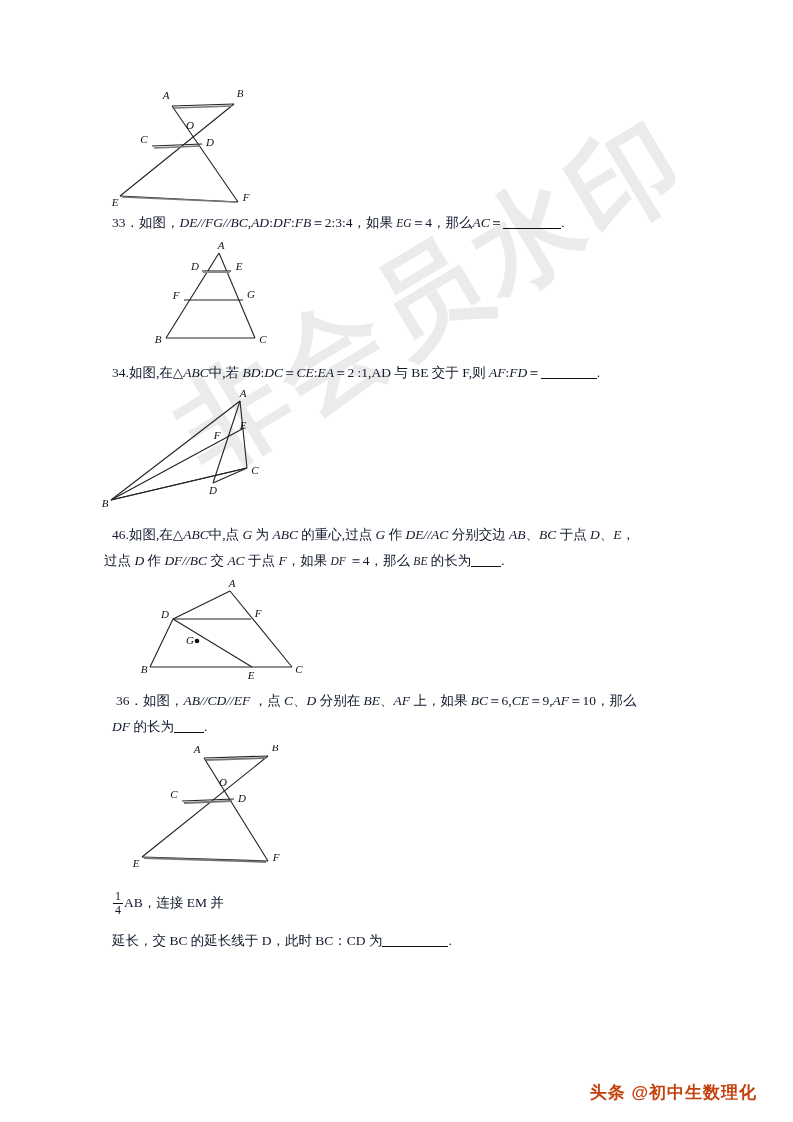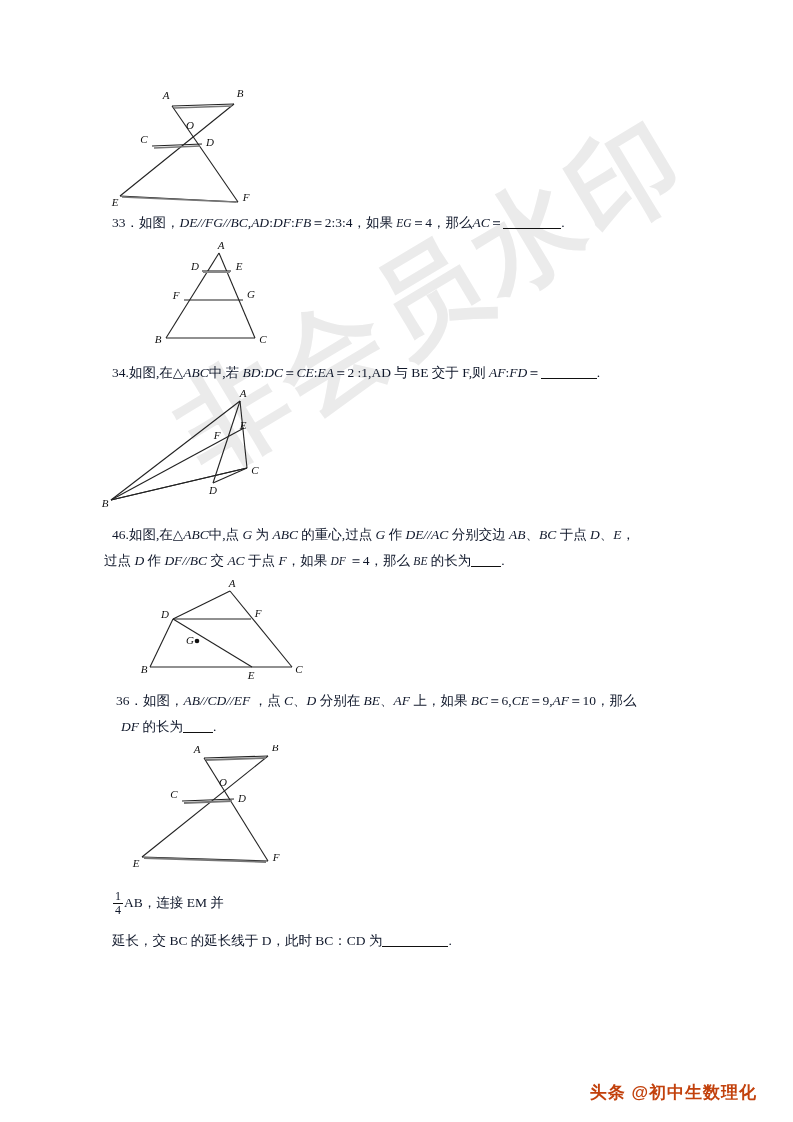--- a/index.html
+++ b/index.html
@@ -219,21 +219,21 @@
         <text class="lbl" x="50" y="69" text-anchor="middle">G</text>
         <text class="lbl" x="4" y="98" text-anchor="middle">B</text>
         <text class="lbl" x="111" y="104" text-anchor="middle">E</text>
         <text class="lbl" x="159" y="98" text-anchor="middle">C</text>
       </svg>
     </div>
 
     <div class="qtext" style="left:116px; top:688px;">
       <span>36．如图，</span><span class="mi">AB//CD//EF</span>&nbsp;，点&nbsp;<span class="mi">C</span>、<span class="mi">D</span>&nbsp;分别在&nbsp;<span class="mi">BE</span>、<span class="mi">AF</span>&nbsp;上，如果&nbsp;<span class="mi">BC</span><span class="num">＝6,</span><span class="mi">CE</span><span class="num">＝9,</span><span class="mi">AF</span><span class="num">＝10</span>，那么
     </div>
-    <div class="qtext" style="left:112px; top:714px;margin-left:9px;">
+    <div class="qtext" style="left:112px; top:714px;">
       <span class="mi">DF</span>&nbsp;的长为<span class="blank b4"></span><span class="num">.</span>
     </div>
 
     <div class="fig" style="left:130px; top:745px;">
       <svg width="185" height="128" viewBox="0 0 185 128">
         <g stroke="#222" stroke-width="1.1" fill="none">
           <line x1="74" y1="13" x2="138" y2="11"></line>
           <line x1="74" y1="13" x2="138" y2="116"></line>
           <line x1="138" y1="11" x2="12" y2="112"></line>
           <line x1="52" y1="56" x2="104" y2="54"></line>

